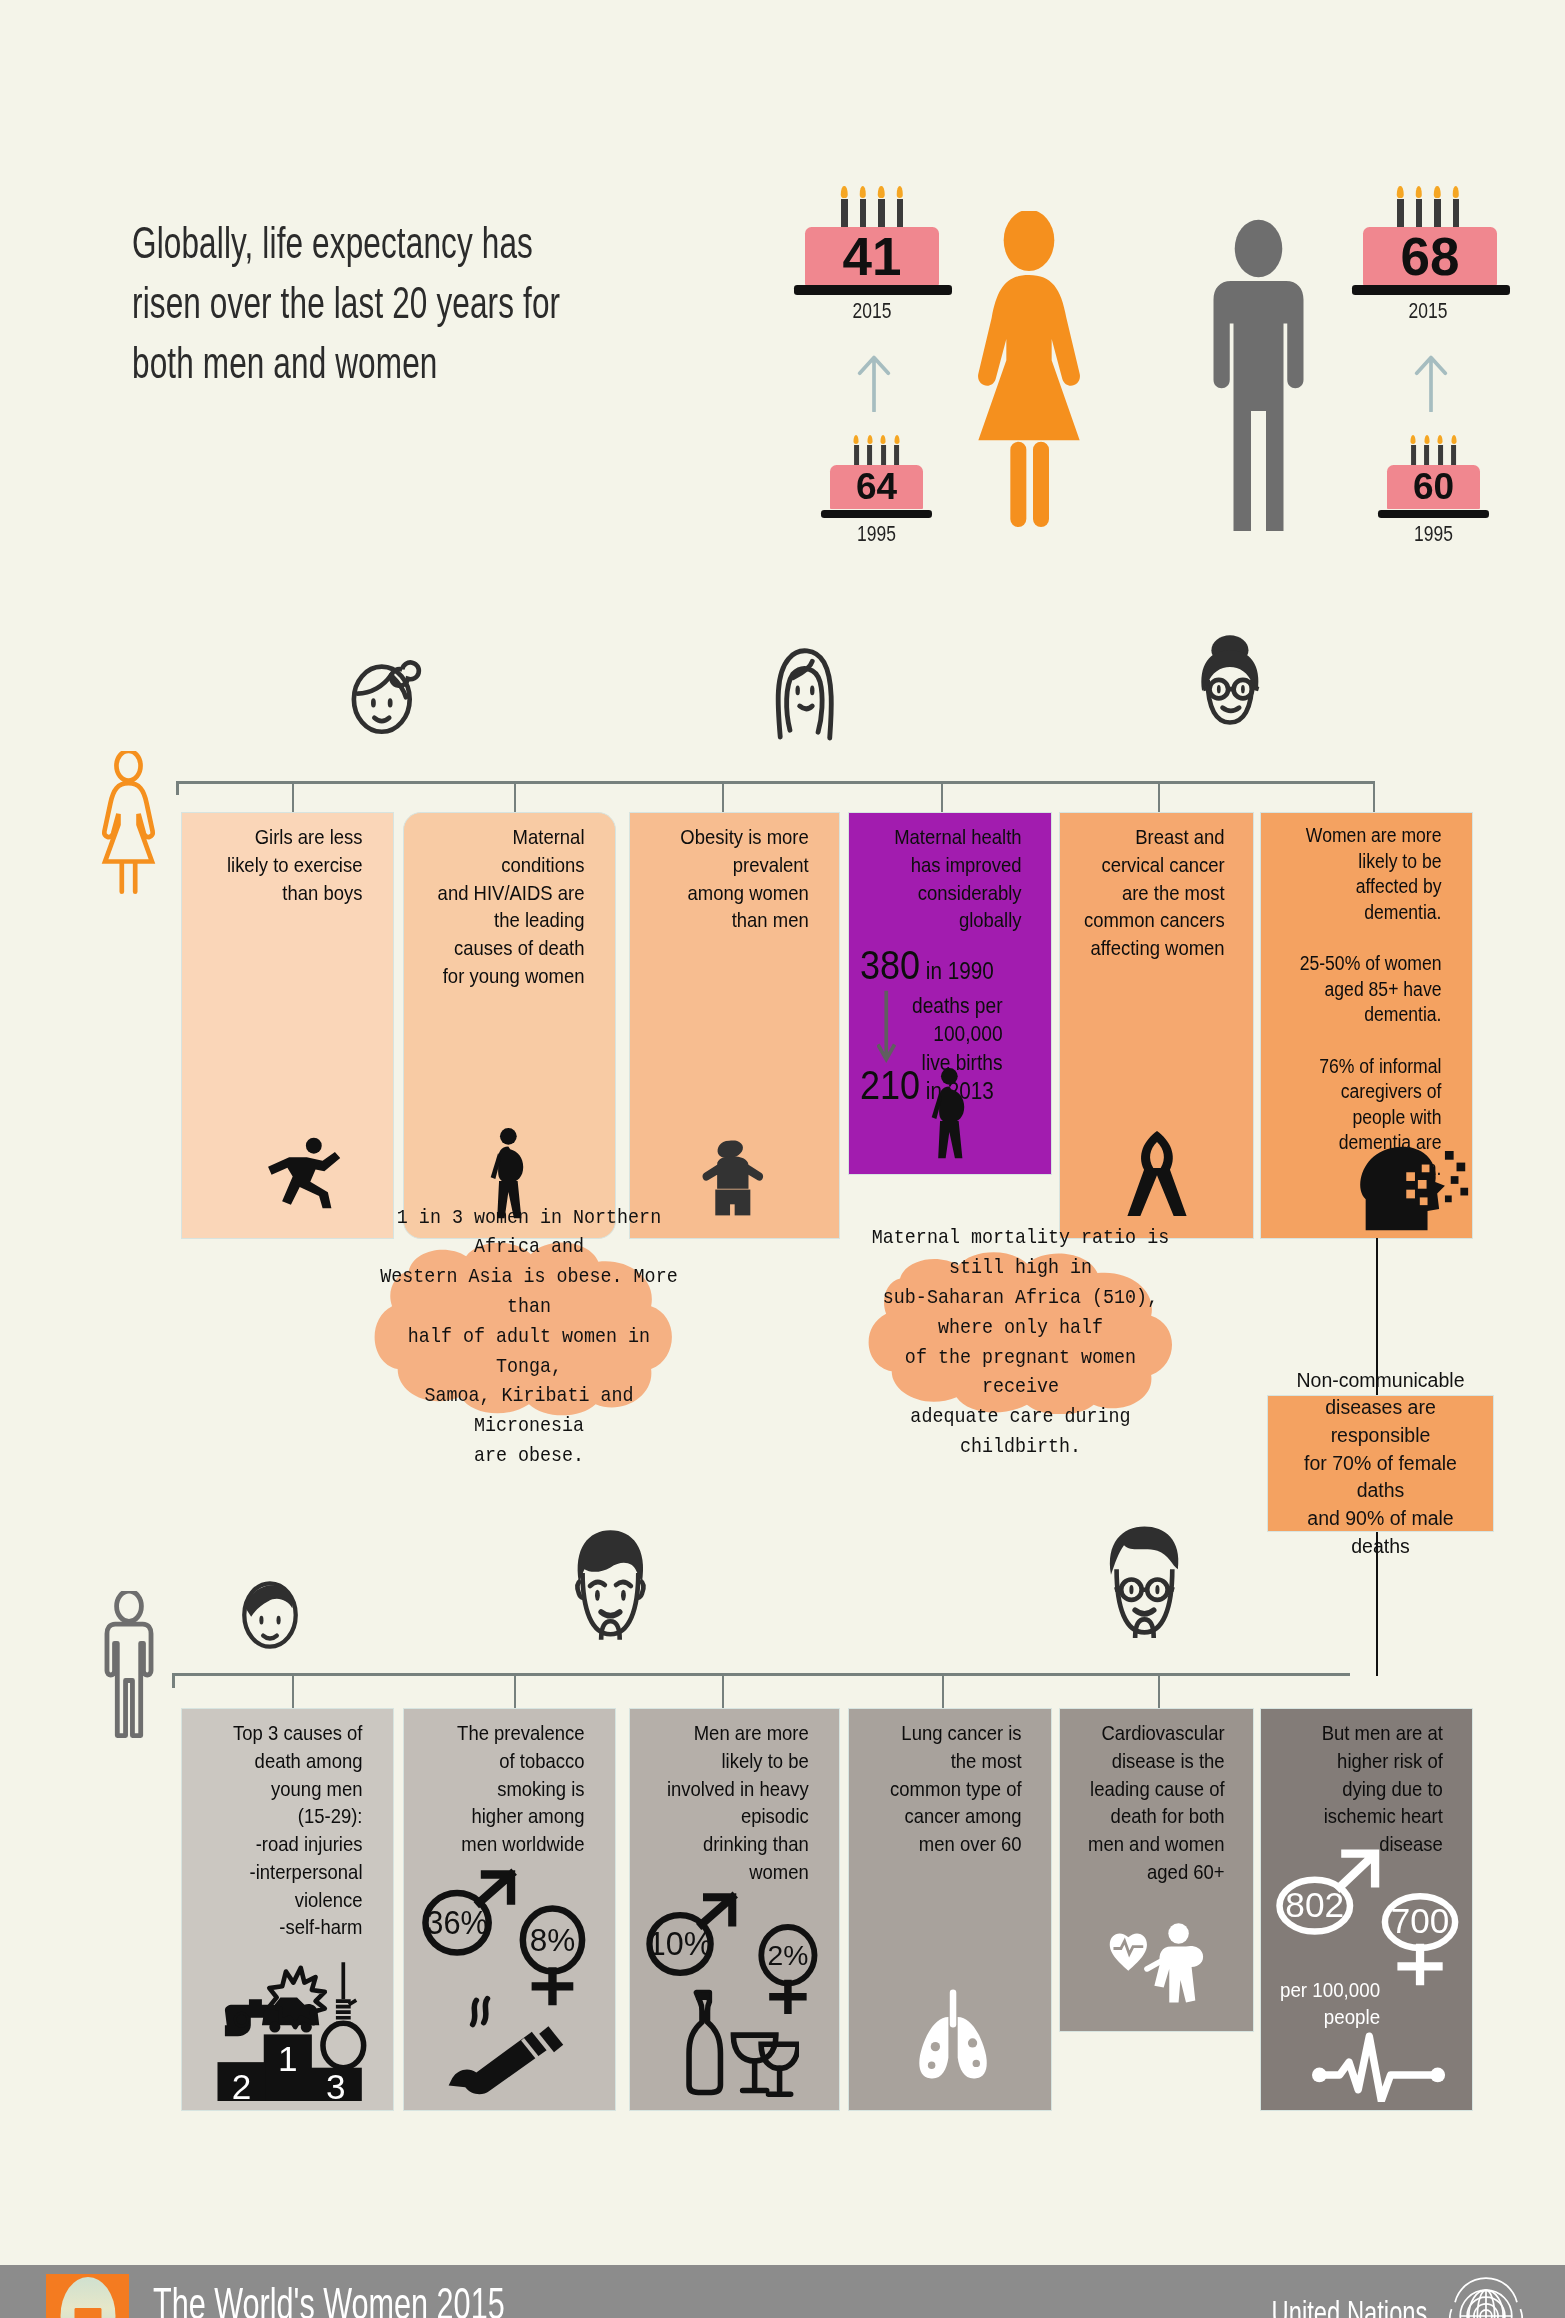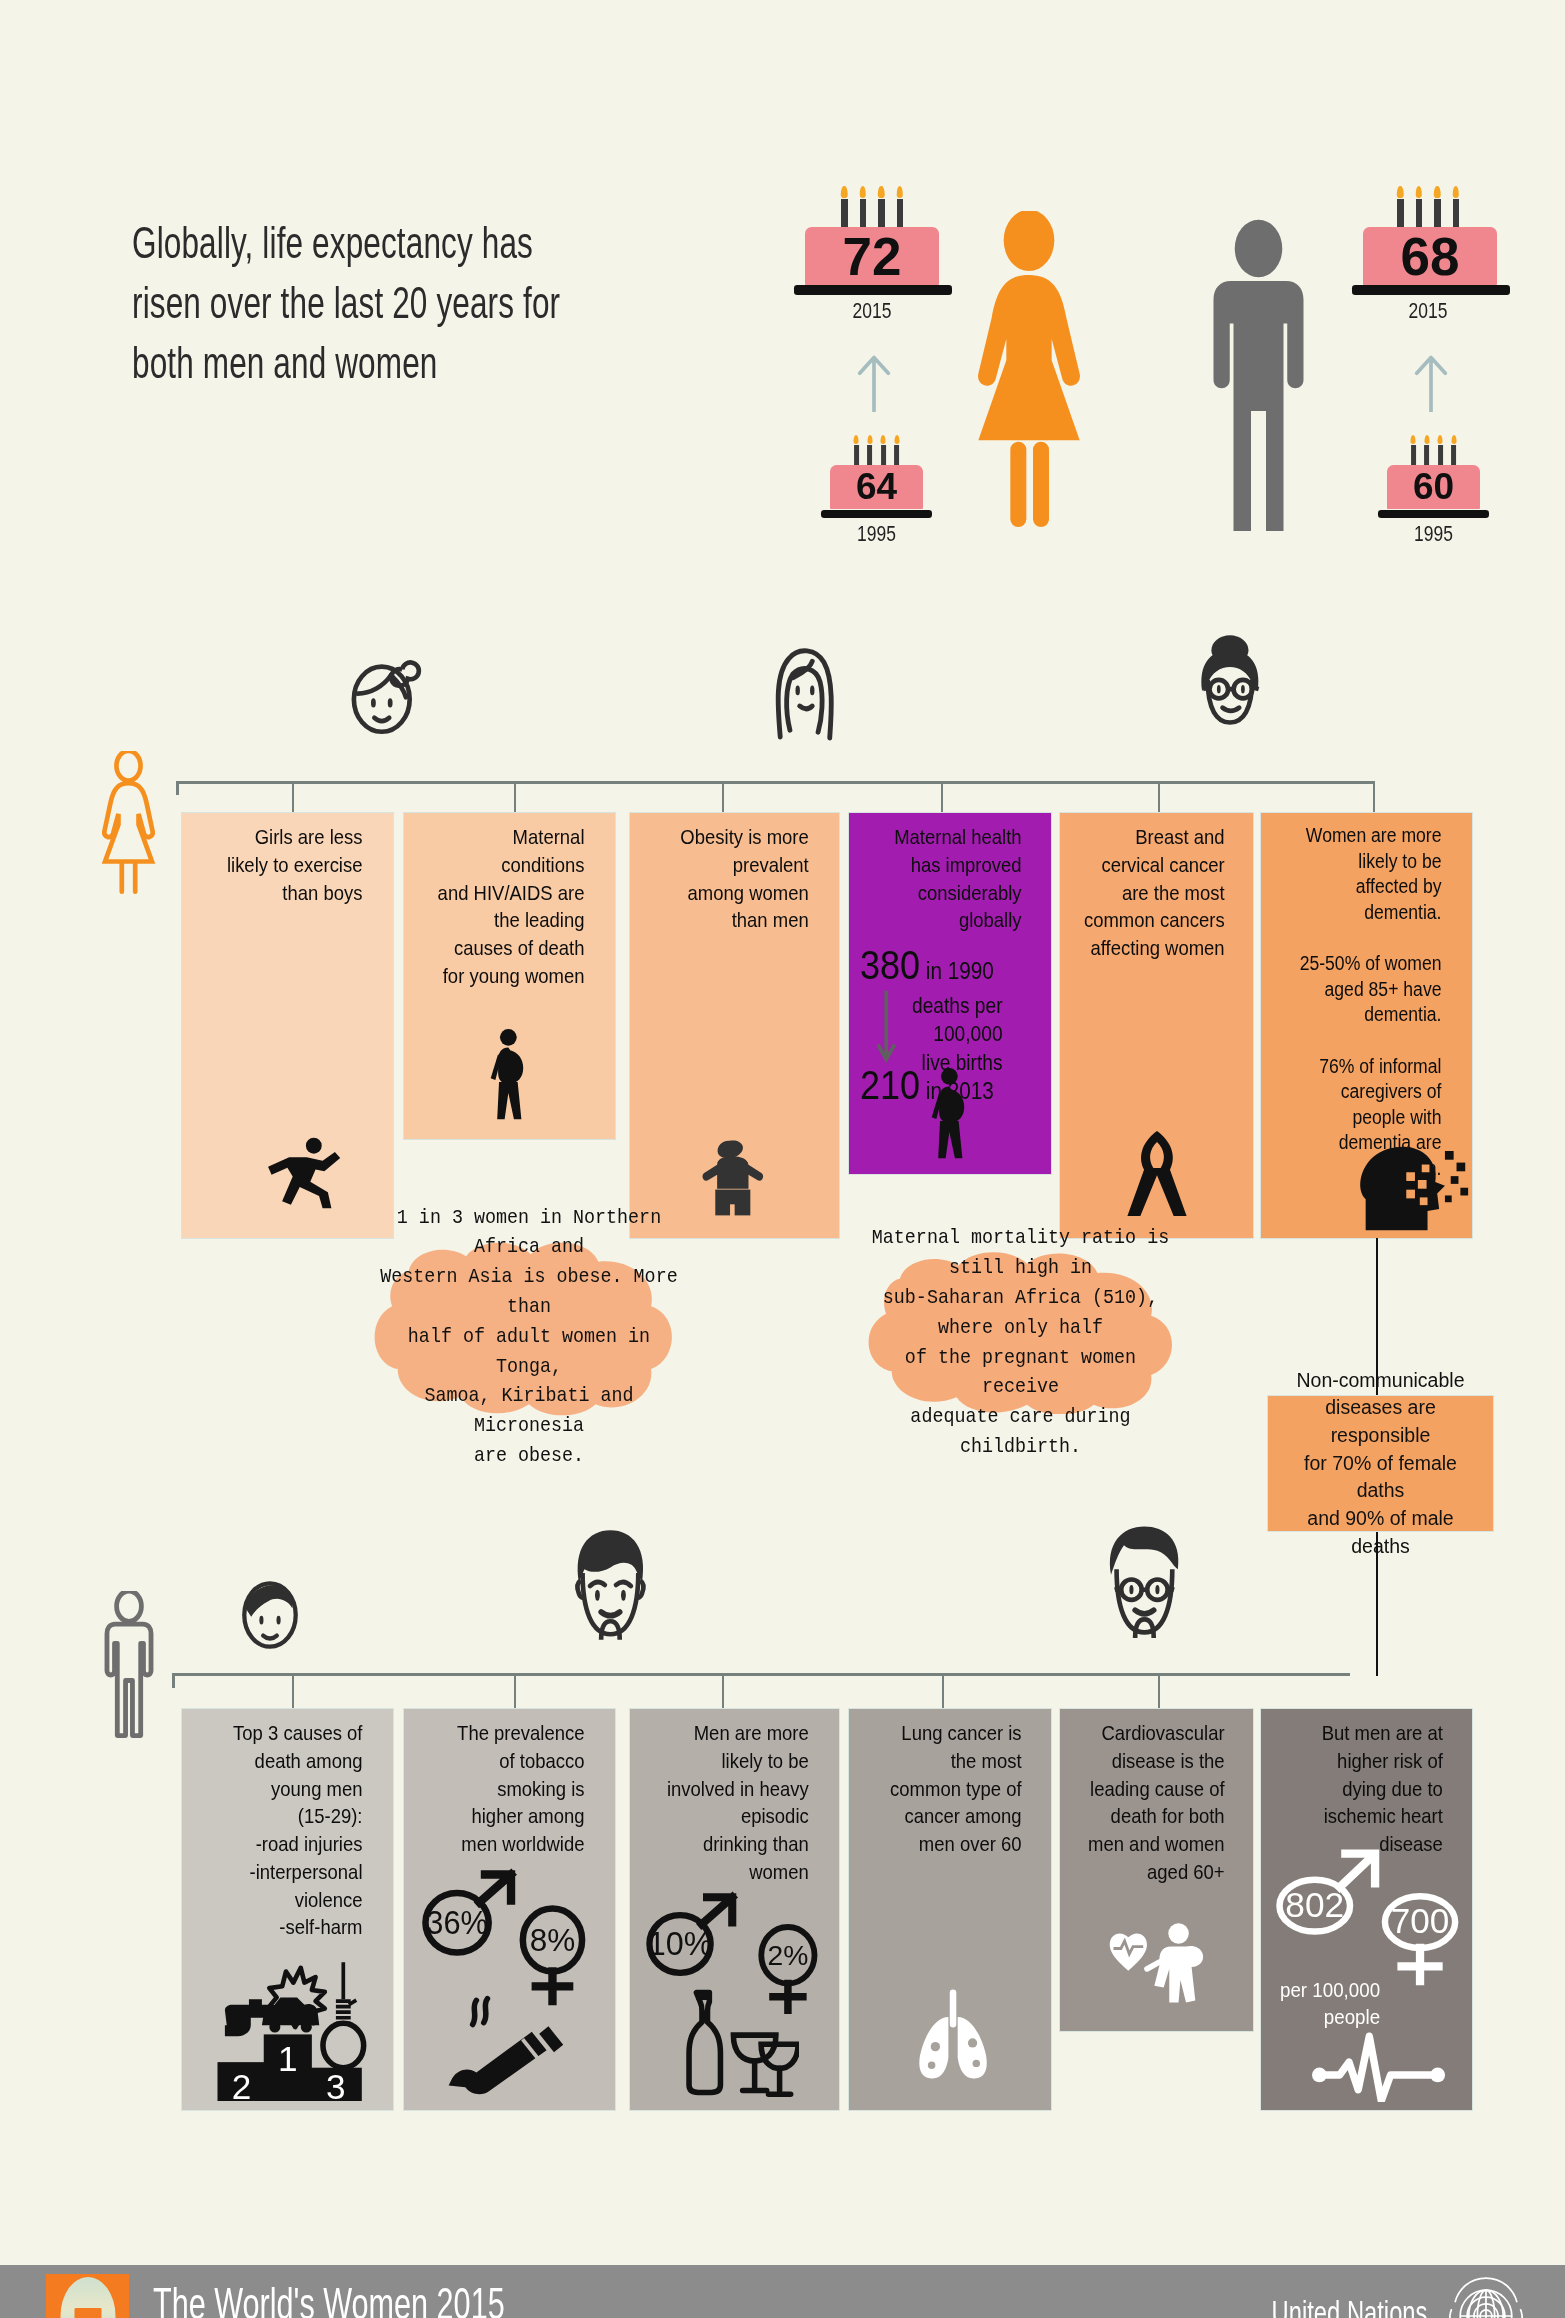--- a/index.html
+++ b/index.html
@@ -153,21 +153,21 @@
           <span class="flame" style="top:-13px;"></span>
         </div>
       <div class="candle" style="height:28px;">
           <span class="flame" style="top:-13px;"></span>
         </div>
       <div class="candle" style="height:28px;">
           <span class="flame" style="top:-13px;"></span>
         </div>
     </div>
     <div class="body" style="top:28px; width:134px; height:58px; font-size:53px;">
-      <span>72</span>
+      <span>41</span>
     </div>
     <div class="plate" style="top:86px; width:158px; left:-11px; height:10.2px;"></div>
     <div class="yearlabel" style="top:100px;">2015</div>
   </div>
 
   <svg class="uparrow" style="left:853px; top:352px;" width="42" height="60" viewBox="0 0 90 130">
     <path d="M45 128 L45 16 M14 46 L45 12 L76 46" fill="none" stroke="#a6bdc0" stroke-width="8" stroke-linecap="round" stroke-linejoin="round"></path>
   </svg>
 
   <div class="cake" style="left:830px; top:445px; width:93px; height:97px;">
@@ -302,21 +302,21 @@
   <div class="card" style="left:181px; top:812px; width:213px; height:427px; background:#fad6b8;">
     <div class="ctext">Girls are less
 likely to exercise
 than boys</div>
     <svg class="card-icon" style="left:79px; bottom:28px;" width="88" height="74" viewBox="0 0 100 84">
       <circle cx="60" cy="11" r="9" fill="#111"></circle>
       <path d="M52 24 L70 28 L84 18 L90 25 L72 40 L62 38 L56 52 L76 64 L80 82 L70 82 L66 68 L44 58 L34 78 L24 74 L36 46 L30 36 L12 44 L8 35 L32 24 Z" fill="#111"></path>
     </svg>
   </div>
 
-  <div class="card" style="left:403px; top:812px; width:213px; height:328px; background:#f8cba4;">
+  <div class="card" style="left:403px; top:812px; width:213px; height:427px; background:#f8cba4;border-radius:18px;">
     <div class="ctext">Maternal
 conditions
 and HIV/AIDS are
 the leading
 causes of death
 for young women</div>
     <svg class="card-icon" style="left:74px; bottom:18.5px;" width="70" height="93" viewBox="0 0 70 100">
       <circle cx="30" cy="10" r="9" fill="#111"></circle>
       <path d="M30 21 C22 21 19 27 19 35 L19 48 C19 56 23 60 30 60 C40 60 46 53 46 43 C46 33 40 26 32 24 Z" fill="#111"></path>
       <path d="M20 58 L18 98 L26 98 L30 70 L36 98 L44 98 L40 58 Z" fill="#111"></path>

